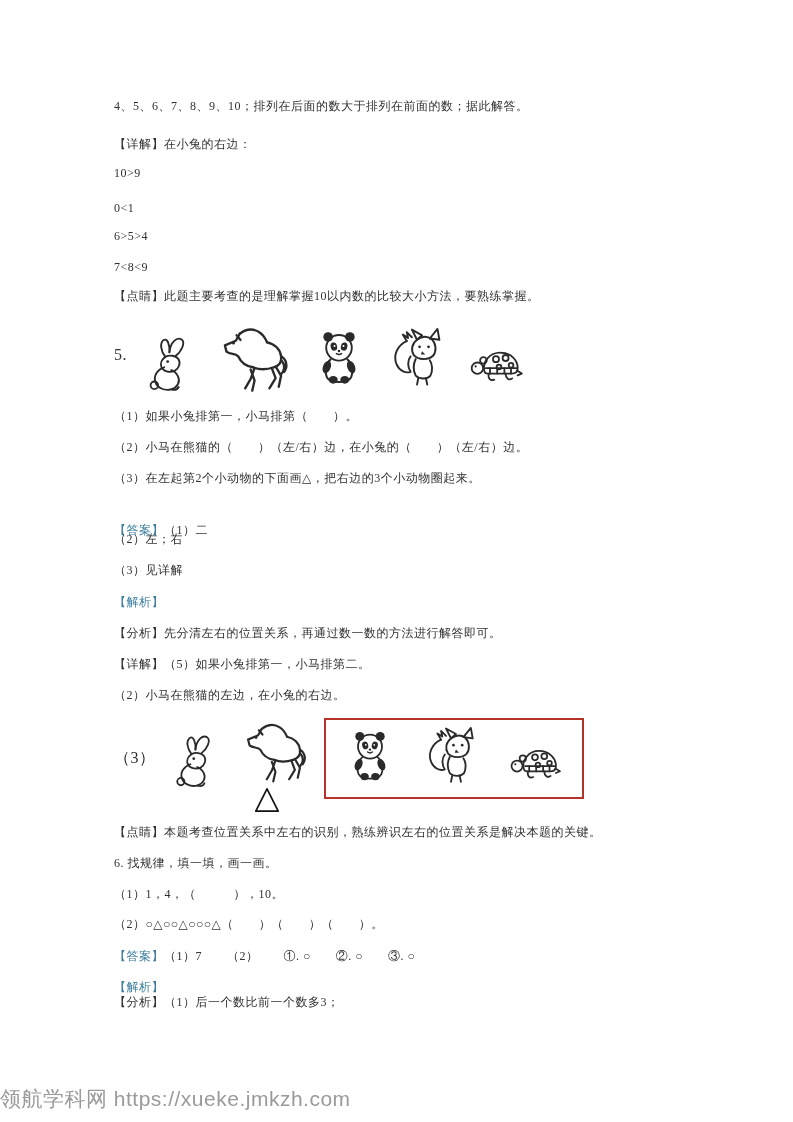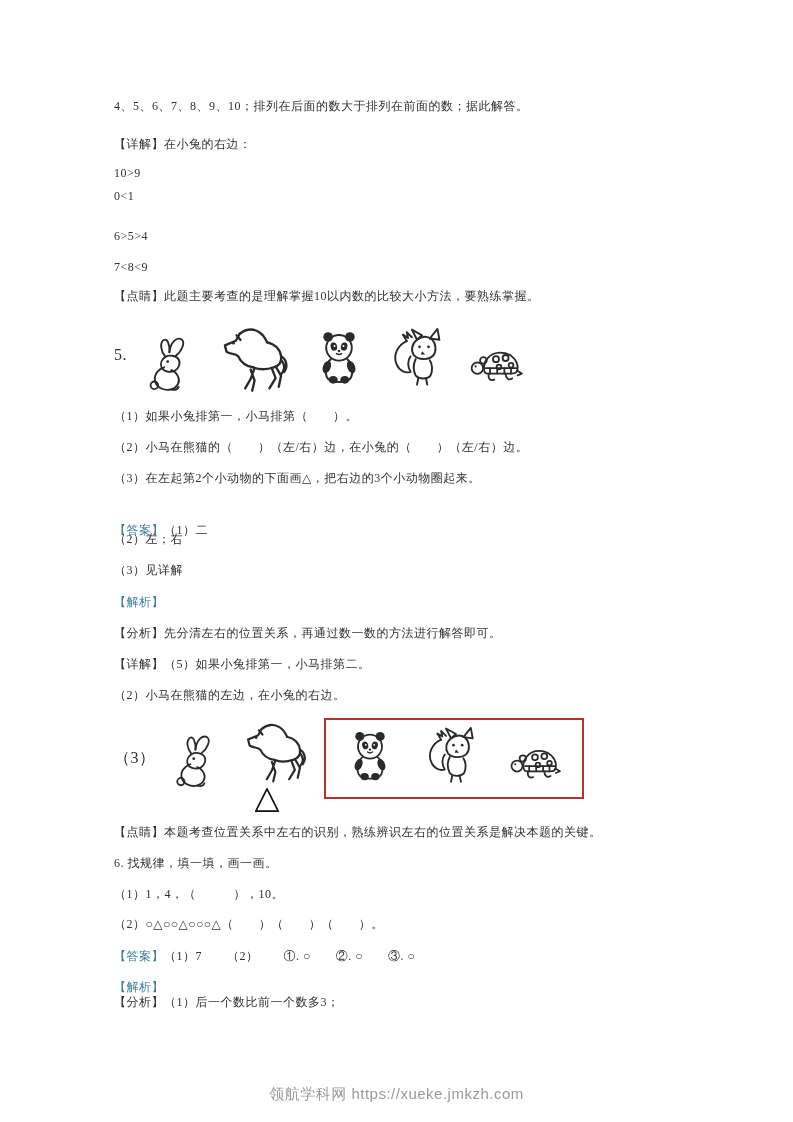--- a/index.html
+++ b/index.html
@@ -15,23 +15,23 @@
   .blue{color:var(--label_blue,#3a7c9c);}
   .fig{position:absolute;display:flex;align-items:flex-start;}
   .fig .numlabel{font-size:16px;letter-spacing:0.5px;}
   svg.animal{color:var(--line_art,#2a2a2a);display:block;}
   .redbox{
     border:2px solid var(--box_red,#b5342a);
     display:flex;gap:20px;padding:5px 14px 6px 14px;align-items:flex-start;
   }
   .horse-col{display:flex;flex-direction:column;align-items:center;}
   .footer{
-    position:absolute;top:1085px;left:0;width:100%;text-align:center;
+    position:absolute;top:1085px;left:0;width:100%;
     font-family:"Liberation Sans","DejaVu Sans",sans-serif;
-    font-size:15px;color:var(--footer_gray,#9a9a9a);letter-spacing:0.5px;
+    font-size:21px;color:var(--footer_gray,#9a9a9a);letter-spacing:0.5px;
   }
 </style>
 </head>
 <body>
 
 <svg width="0" height="0" style="position:absolute" aria-hidden="true">
   <defs>
     <symbol id="sym-rabbit" viewBox="0 0 100 100">
       <g fill="none" stroke="currentColor" stroke-width="3.2" stroke-linecap="round" stroke-linejoin="round">
         <path d="M42 36 C34 26 32 12 39 7 C45 3 50 14 49 28"></path>
@@ -104,21 +104,21 @@
     </symbol>
     <symbol id="sym-triangle" viewBox="0 0 100 100">
       <polygon points="50,10 90,90 10,90" fill="#ffffff" stroke="#111111" stroke-width="6" stroke-linejoin="round"></polygon>
     </symbol>
   </defs>
 </svg>
 
 <div class="line" style="top:96px">4、5、6、7、8、9、10；排列在后面的数大于排列在前面的数；据此解答。</div>
 <div class="line" style="top:134px"><span>【详解】</span><span>在小兔的右边：</span></div>
 <div class="line" style="top:163px">10&gt;9</div>
-<div class="line" style="top:186px">0&lt;1</div>
+<div class="line" style="top:198px">0&lt;1</div>
 <div class="line" style="top:226px">6&gt;5&gt;4</div>
 <div class="line" style="top:257px">7&lt;8&lt;9</div>
 <div class="line" style="top:286px"><span>【点睛】</span><span>此题主要考查的是理解掌握10以内数的比较大小方法，要熟练掌握。</span></div>
 
 <div class="fig" style="top:320px;left:114px;gap:14px">
   <span class="numlabel" style="margin-top:26px">5.</span>
   <svg class="animal" width="58" height="58" style="margin-top:16px">
       <use href="#sym-rabbit"></use>
     </svg>
   <svg class="animal" width="80" height="78" style="margin-top:2px">

